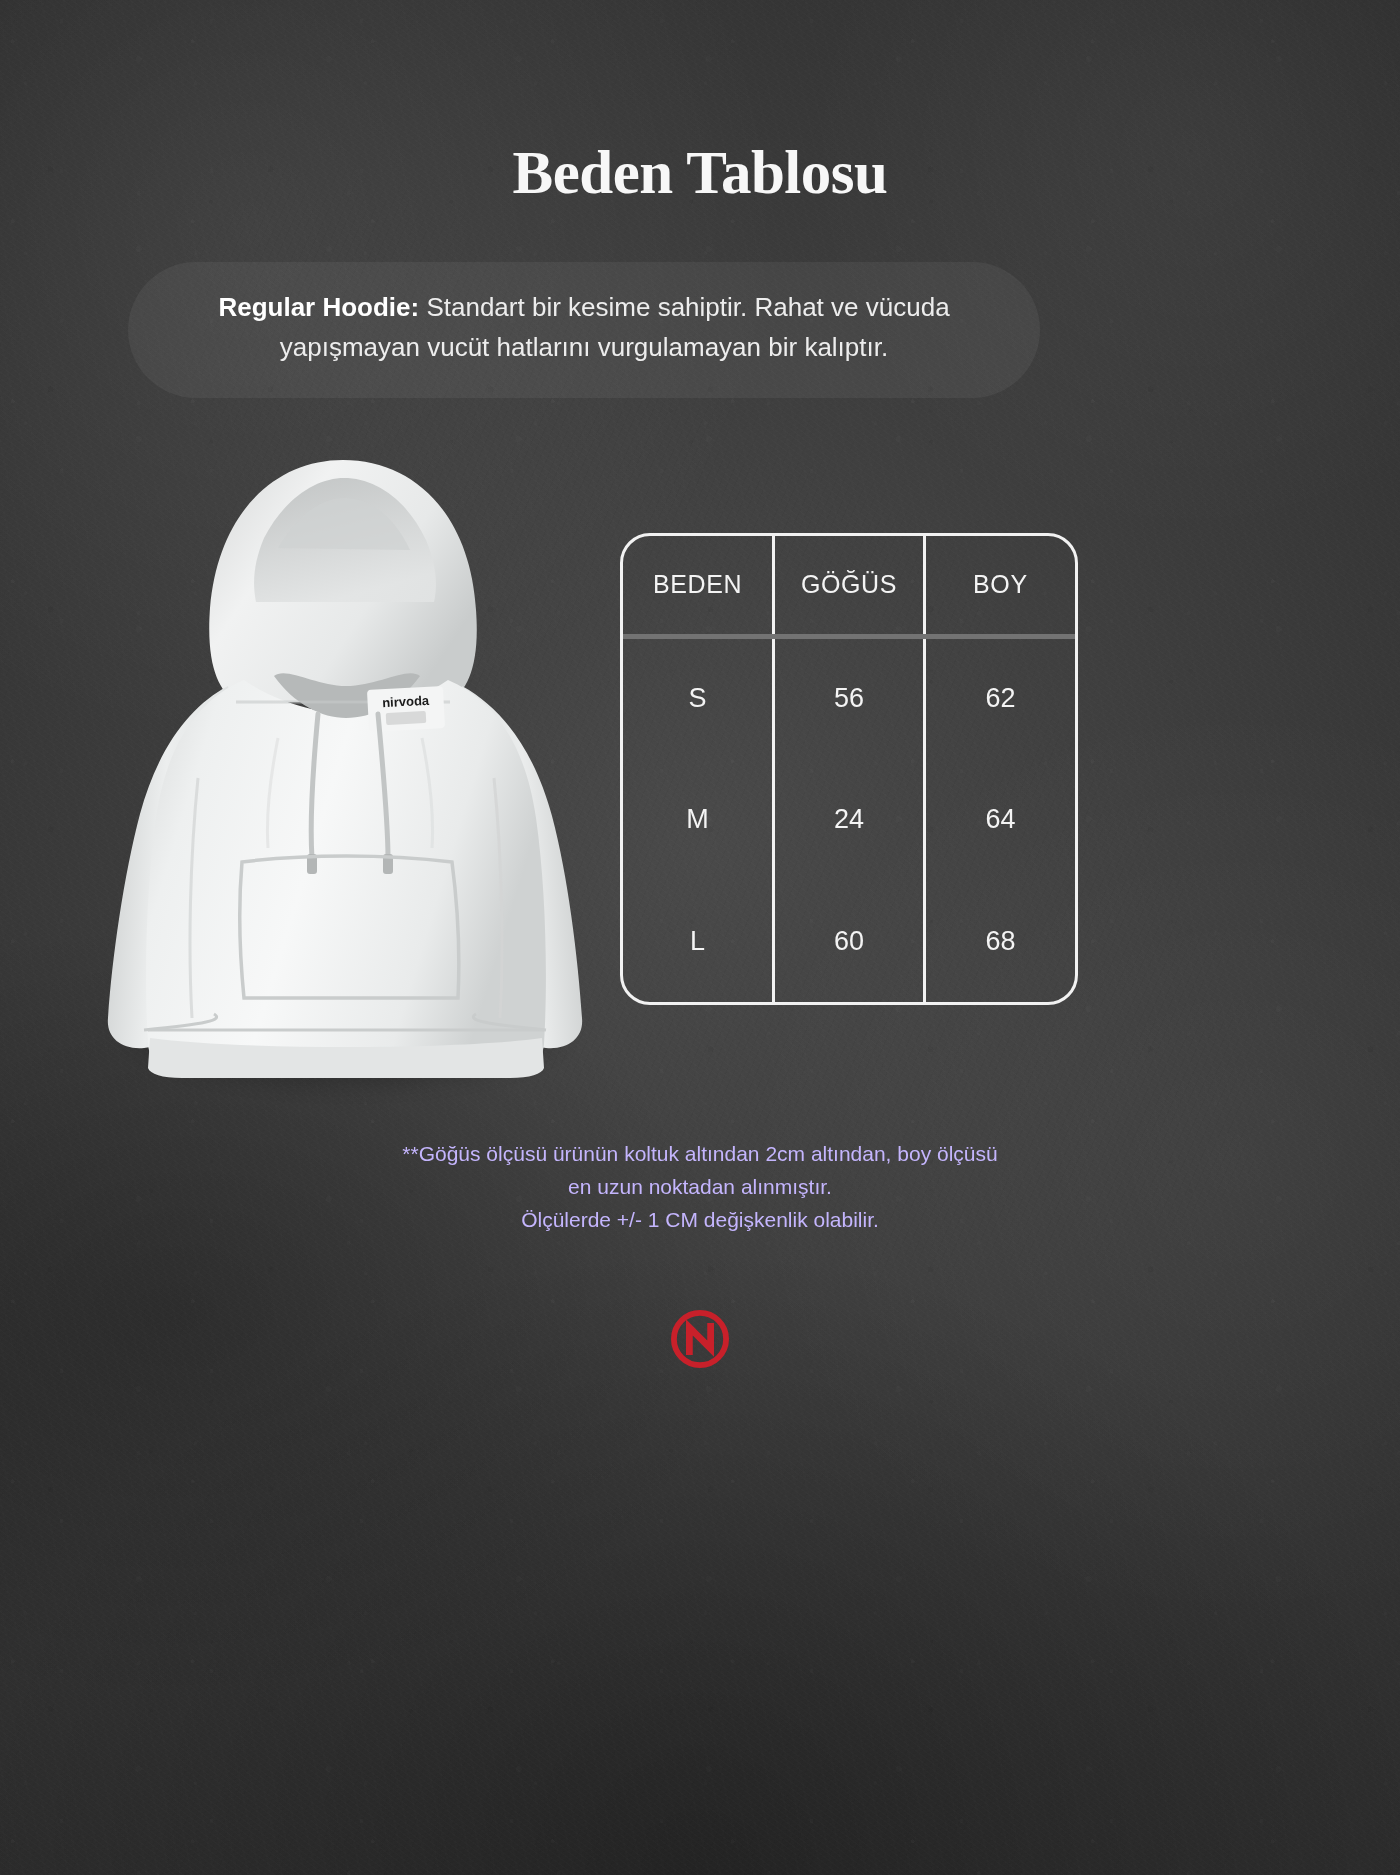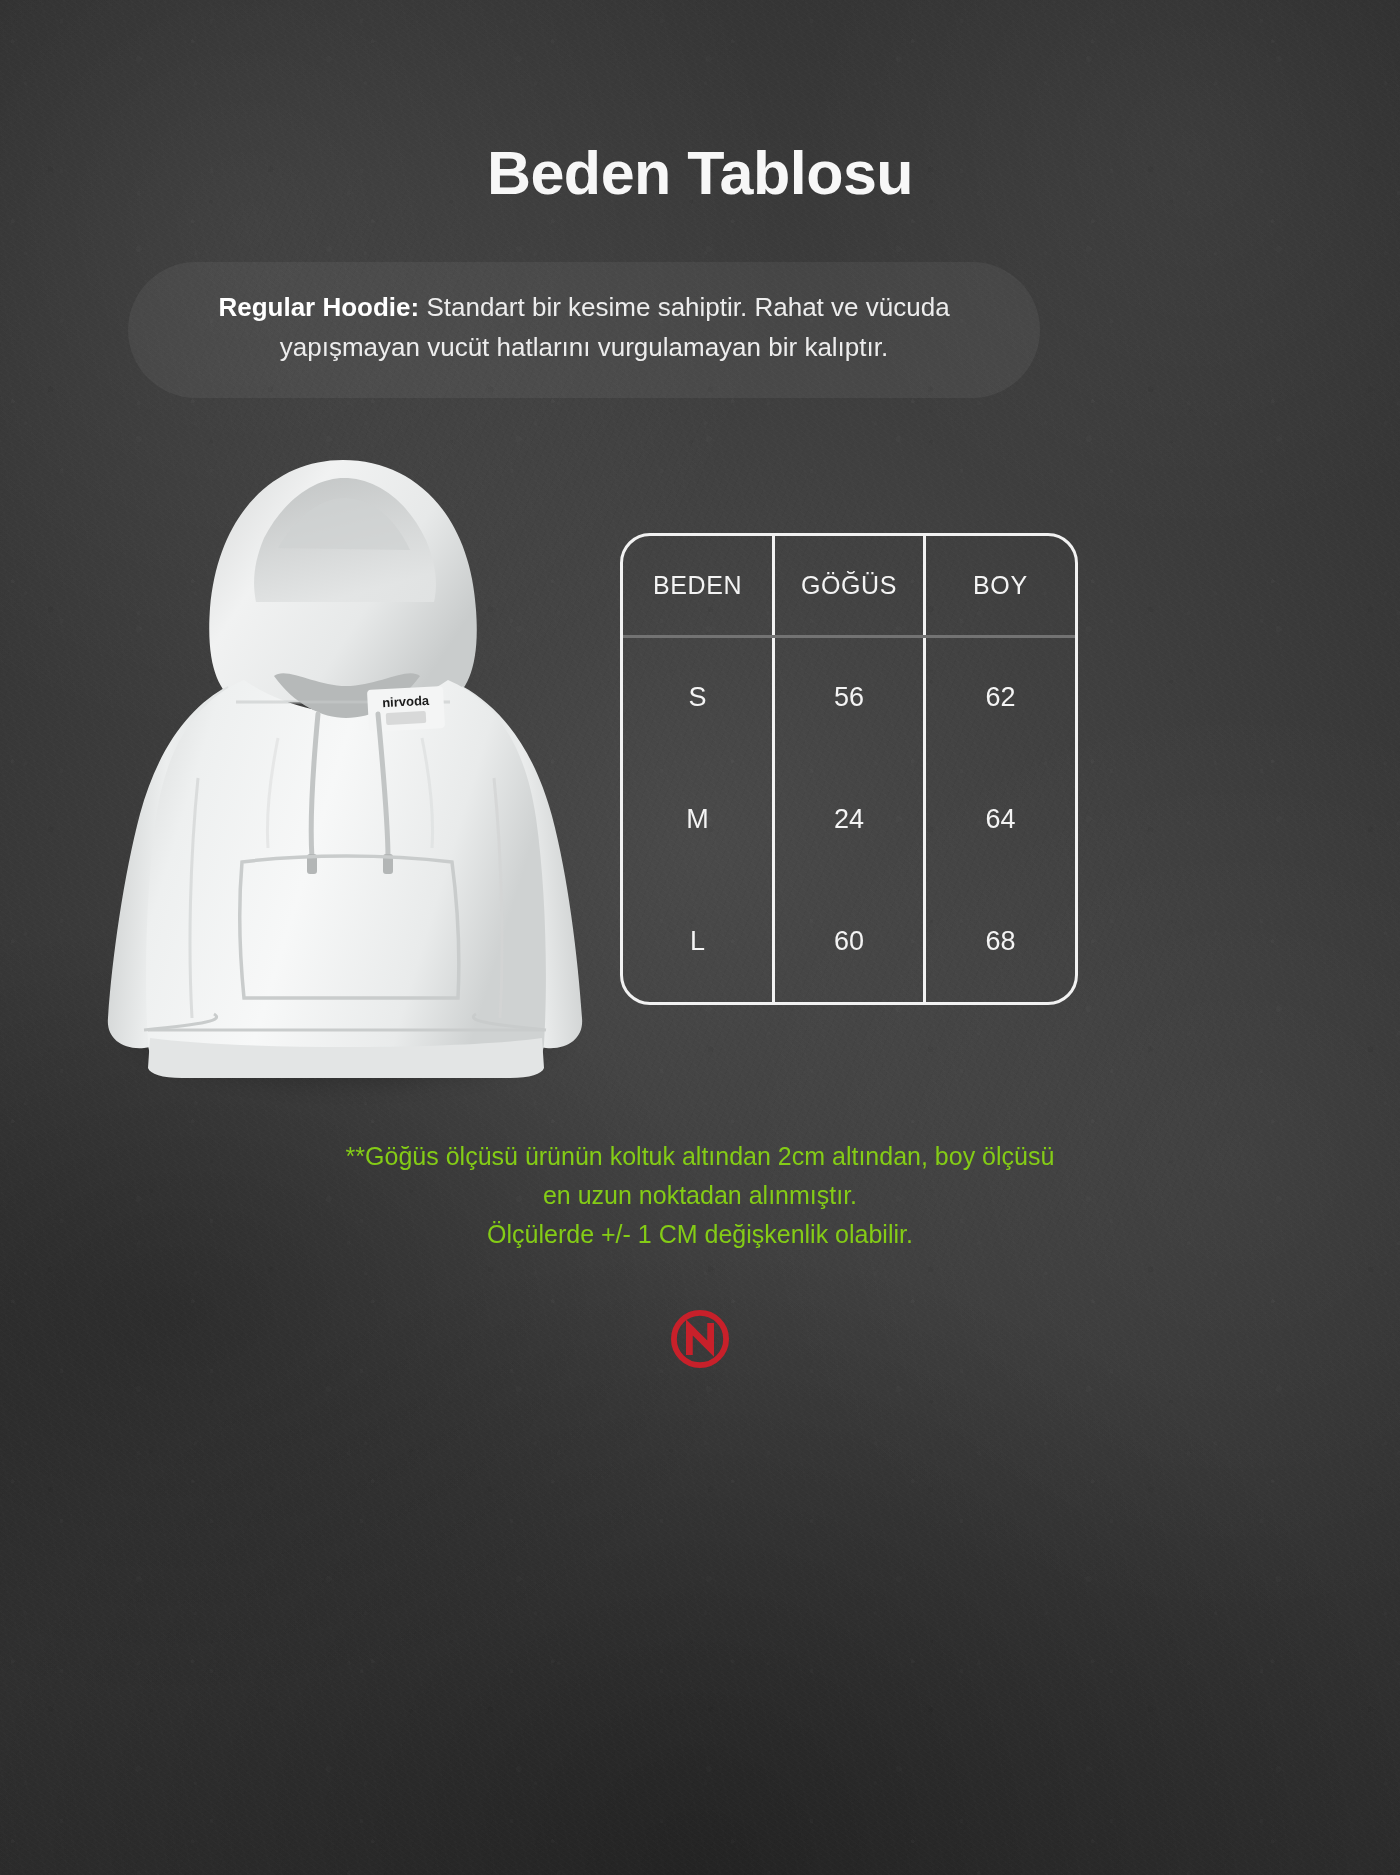--- a/index.html
+++ b/index.html
@@ -57,20 +57,21 @@
   
   .title {
     position: absolute;
     top: 138px;
     left: 0; right: 0;
     text-align: center;
     font-size: 61px;
     font-weight: bold;
     color: #f7f7f7;
     letter-spacing: -0.5px;
+    font-family: Liberation Serif, serif;
   }
 
   
   .desc-pill {
     position: absolute;
     top: 262px;
     left: 128px;
     width: 912px;
     padding: 26px 62px 30px;
     border-radius: 90px;
@@ -120,37 +121,37 @@
   }
   .table th, .table td {
     text-align: center;
     color: #f4f4f4;
     font-weight: 300;
   }
   .table th {
     font-size: 25px;
     height: 100px;
     letter-spacing: 0.6px;
-    border-bottom: 3px solid #737373;
+    border-bottom: 5px solid #737373;
   }
   .table td {
     font-size: 27px;
     height: 64px;
   }
   .col-sep { border-left: 3px solid #f2f2f2; }
 
   
   .notes {
     position: absolute;
     top: 1138px;
     left: 70px;
     width: 1260px;
     text-align: center;
-    color: #84cc16;
-    font-size: 25px;
+    color: #c4b5fd;
+    font-size: 21px;
     font-weight: 300;
     line-height: 1.48;
   }
   .notes .line2 { margin-top: 2px; }
 
   
   .logo {
     position: absolute;
     top: 1310px;
     left: 0; right: 0;

